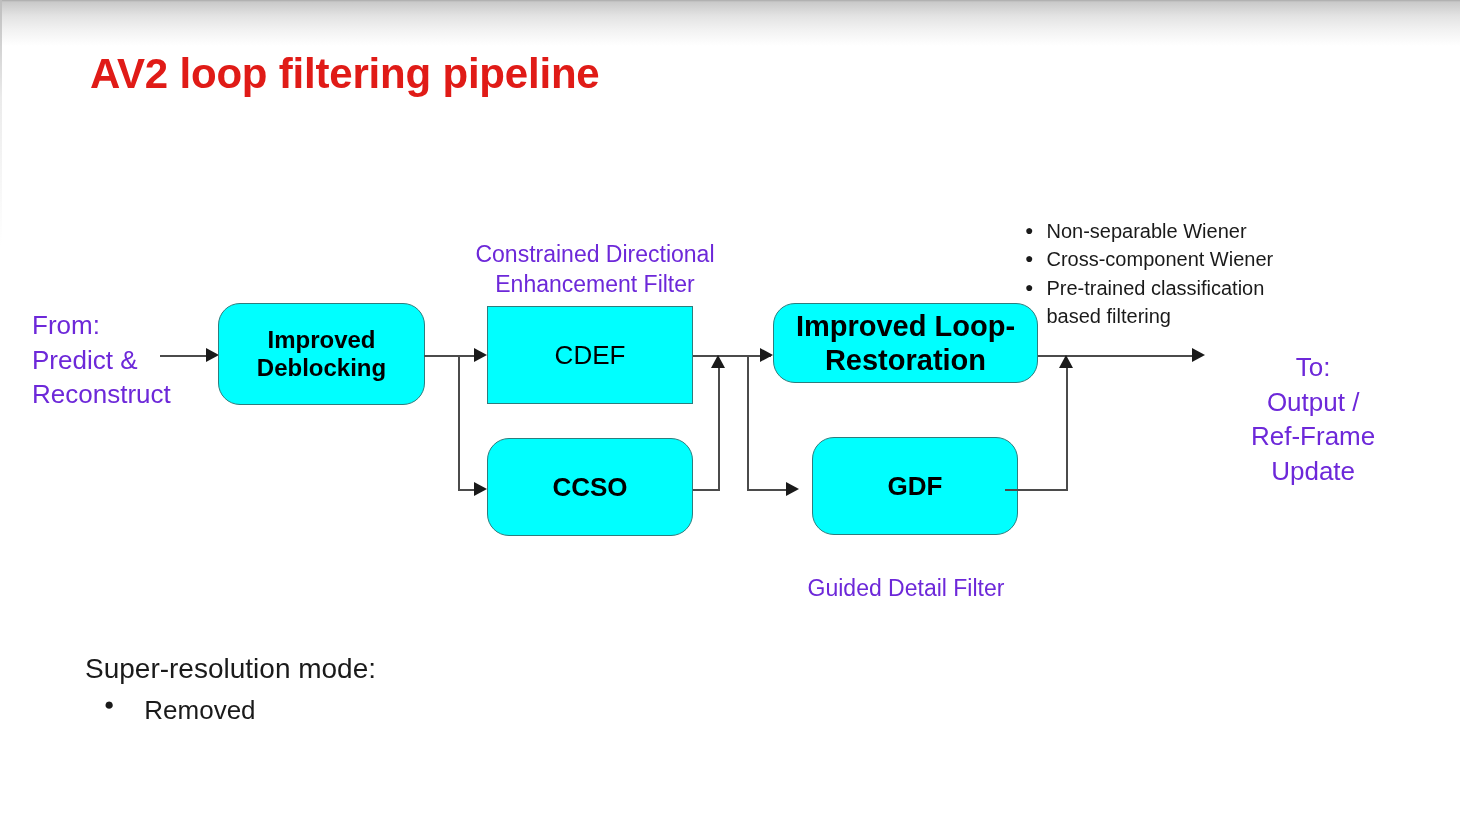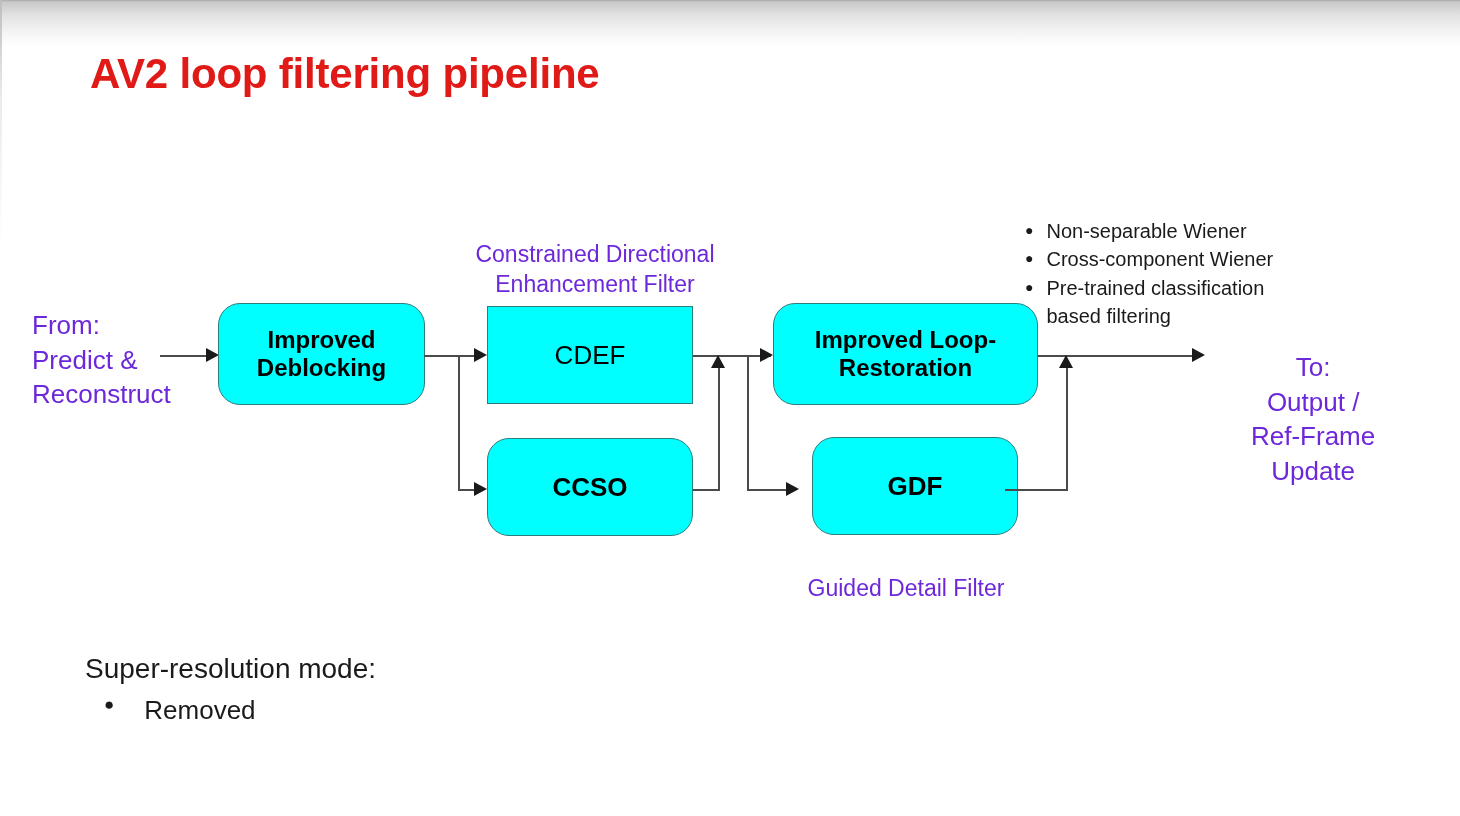--- a/index.html
+++ b/index.html
@@ -176,21 +176,21 @@
   <div class="hline" style="left:693px; top:489px; width:27px;"></div>
   <div class="vline" style="left:718px; top:368px; height:123px;"></div>
   <div class="arrow-u" style="left:711px; top:355px;"></div>
 
   <div class="vline" style="left:747px; top:355px; height:134px;"></div>
   <div class="hline" style="left:747px; top:489px; width:45px;"></div>
   <div class="arrow-r" style="left:786px; top:482px;"></div>
 
   <div class="arrow-r" style="left:760px; top:348px;"></div>
 
-  <div class="box box-bold" style="left:773px; top:303px; width:265px; height:102px; font-size:24px;">Improved
+  <div class="box box-bold" style="left:773px; top:303px; width:265px; height:80px; font-size:29px;">Improved
 Loop-Restoration</div>
 
   <div class="bullet-list" style="left:1025px; top:217px; width:300px;">
     <div class="bullet-row">
       <span class="bullet-dot">●</span>
       <span class="bullet-text">Non-separable Wiener</span>
     </div>
     <div class="bullet-row">
       <span class="bullet-dot">●</span>
       <span class="bullet-text">Cross-component Wiener</span>

